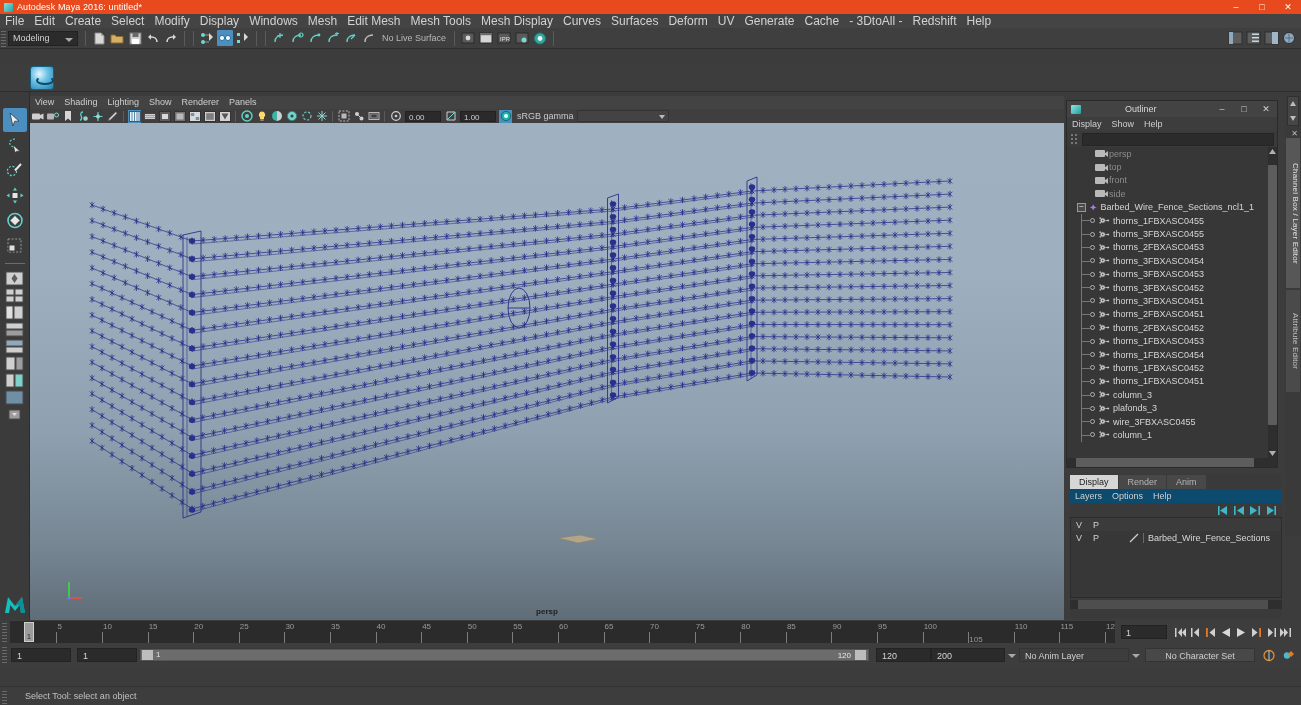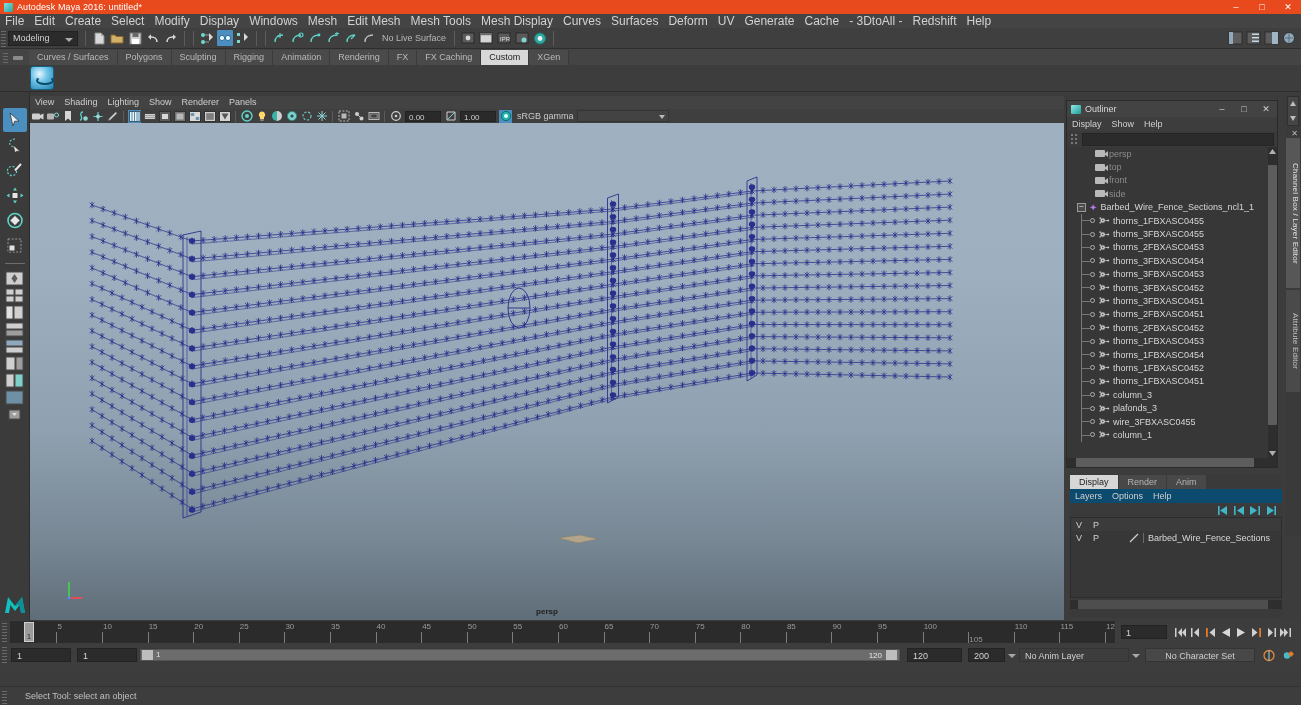--- a/index.html
+++ b/index.html
@@ -89,21 +89,21 @@
   .viewport{position:absolute;left:30px;top:123px;width:1034px;height:497px;
     background:linear-gradient(180deg,#9fb0c0 0%,#9eafbf 30%,#8fa0b0 62%,#768693 85%,#5f6d78 100%);
     overflow:hidden;}
   .vp-label{position:absolute;left:0;bottom:4px;width:100%;text-align:center;
     font-size:8px;color:#1e1e1e;font-weight:bold;}
   .axis{position:absolute;left:36px;bottom:20px;width:22px;height:22px;}
 
   
   .outliner{position:absolute;left:1066px;top:100px;width:212px;height:368px;
     background:#3a3a3a;border:1px solid #2a2a2a;}
-  .ol-title{height:16px;background:#434343;display:flex;align-items:center;padding-left:4px;}
+  .ol-title{height:16px;background:#434343;display:flex;align-items:center;padding-left:4px;gap:40px;}
   .ol-ico{width:10px;height:9px;margin-right:4px;
     background:linear-gradient(135deg,#8fe9e6,#1f9d98);border-radius:1px;}
   .ol-title-text{font-size:9px;color:#d8d8d8;}
   .ol-wbtns{margin-left:auto;display:flex;}
   .ol-wb{width:22px;height:16px;display:flex;align-items:center;justify-content:center;
     font-size:9px;color:#cfcfcf;}
   .ol-menubar{height:14px;background:#3d3d3d;display:flex;align-items:center;}
   .ol-menubar .mi{padding:0 5px;font-size:9px;color:#cfcfcf;line-height:14px;}
   .ol-search{height:16px;background:#3a3a3a;display:flex;align-items:center;padding:0 3px;}
   .ol-dots{width:9px;height:12px;margin-right:3px;
@@ -405,34 +405,20 @@
       </div>
       <div class="tbi">
         <svg width="15" height="14" viewBox="0 0 15 14">
             <circle cx="7" cy="7" r="5.5" fill="#8fa8bb" stroke="#2f2f2f"></circle>
             <path d="M3 7h8M7 2.5v9" stroke="#4d6272" stroke-width=".8"></path>
           </svg>
       </div>
     </div>
   </div>
 
-  <div class="shelftabs" id="shelftabs">
-      <div class="stgrip"></div>
-      <div class="shelf-handle"></div>
-      <div class="stab">Curves / Surfaces</div>
-      <div class="stab">Polygons</div>
-      <div class="stab">Sculpting</div>
-      <div class="stab">Rigging</div>
-      <div class="stab">Animation</div>
-      <div class="stab">Rendering</div>
-      <div class="stab">FX</div>
-      <div class="stab">FX Caching</div>
-      <div class="stab active">Custom</div>
-      <div class="stab">XGen</div>
-    </div>
 
   <div class="shelfrow">
     <div class="shelf-btn"></div>
   </div>
 
   <div class="toolbox">
     <div class="tbx sel">
       <svg width="16" height="16" viewBox="0 0 16 16">
           <path d="M3 1l9 8.2H7.6L5.9 14z" fill="#f2f2f2" stroke="#2a2a2a" stroke-width=".7"></path>
         </svg>
@@ -2648,21 +2634,21 @@
     <div class="rfield" style="width:60px;margin-left:2px">1</div>
     <div class="rfield" style="width:60px;margin-left:6px">1</div>
     <div class="rangetrack">
       <div class="rt-fill"></div>
       <div class="rt-left"></div>
       <div class="rt-lbl">1</div>
       <div class="rt-rlbl">120</div>
       <div class="rt-right"></div>
     </div>
     <div class="rfield" style="width:55px;margin-left:4px">120</div>
-    <div class="rfield" style="width:37px;margin-left:6px">200</div>
+    <div class="rfield" style="width:74px;">200</div>
     <div class="caret"></div>
     <div class="rcombo" style="width:110px;margin-left:2px">No Anim Layer</div>
     <div class="caret"></div>
     <div class="rbtn" style="width:110px;margin-left:4px">No Character Set</div>
     <div class="pbb" style="margin-left:6px">
       <svg width="14" height="13" viewBox="0 0 14 13">
           <circle cx="7" cy="6.5" r="5" fill="none" stroke="#e08a3a" stroke-width="1.3"></circle>
           <path d="M7 1.5v10" stroke="#9fd8d2" stroke-width="1"></path>
         </svg>
     </div>

